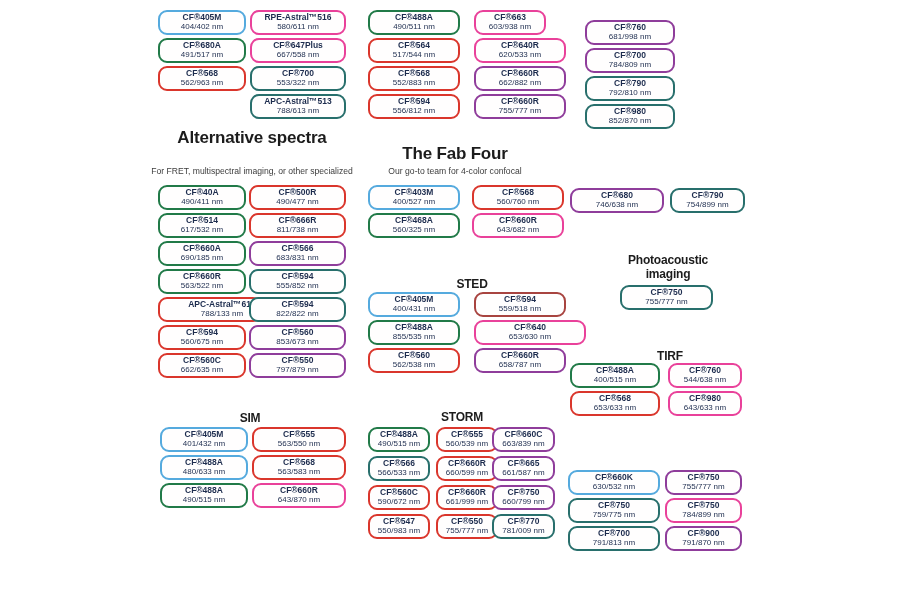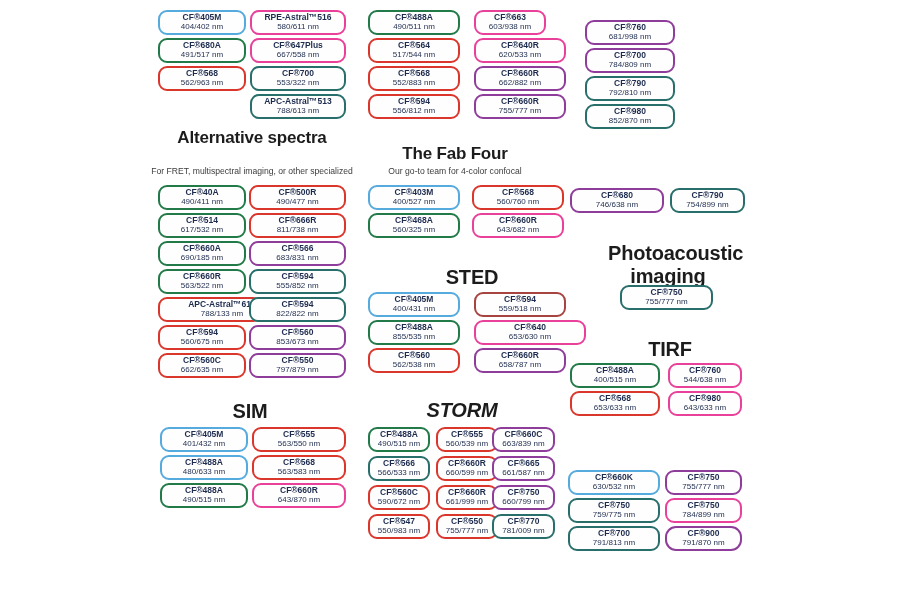--- a/index.html
+++ b/index.html
@@ -10,21 +10,21 @@
   .pill{
     position:absolute;height:25px;box-sizing:border-box;
     border:2px solid #888;border-radius:9px;background:#fffefe;
     display:flex;flex-direction:column;align-items:center;justify-content:center;
     line-height:1.12;
   }
   .dye-name{font-size:8.5px;font-weight:bold;color:#1d2c4e;white-space:nowrap;}
   .dye-wl{font-size:8px;color:#1d2c4e;white-space:nowrap;}
   .sec-title{position:absolute;text-align:center;color:#1c1c1c;font-weight:bold;letter-spacing:-0.2px;}
   .sec-title.lg{font-size:17px;}
-  .sec-title.md{font-size:20px;}
+  .sec-title.md{font-size:12px;margin-top:11px;}
   .sec-subtitle{position:absolute;text-align:center;font-size:8.6px;color:#3c3c3c;}
 </style>
 </head>
 <body>
 
 <div id="canvas">
     <div class="pill" style="left: 158px; top: 10px; width: 88px; border-color: rgb(85, 170, 222);">
       <span class="dye-name">CF®405M</span>
       <span class="dye-wl">404/402 nm</span>
     </div>
@@ -219,21 +219,21 @@
       <span class="dye-wl">563/550 nm</span>
     </div>
     <div class="pill" style="left: 252px; top: 455px; width: 94px; border-color: rgb(218, 54, 44);">
       <span class="dye-name">CF®568</span>
       <span class="dye-wl">563/583 nm</span>
     </div>
     <div class="pill" style="left: 252px; top: 483px; width: 94px; border-color: rgb(233, 65, 154);">
       <span class="dye-name">CF®660R</span>
       <span class="dye-wl">643/870 nm</span>
     </div>
-    <div class="sec-title md" style="left: 352px; top: 399px; width: 220px; font-style: italic;">STORM</div>
+    <div class="sec-title md" style="left: 352px; top: 399px; width: 220px;">STORM</div>
     <div class="pill" style="left: 368px; top: 427px; width: 62px; border-color: rgb(33, 122, 72);">
       <span class="dye-name">CF®488A</span>
       <span class="dye-wl">490/515 nm</span>
     </div>
     <div class="pill" style="left: 368px; top: 456px; width: 62px; border-color: rgb(40, 111, 108);">
       <span class="dye-name">CF®566</span>
       <span class="dye-wl">566/533 nm</span>
     </div>
     <div class="pill" style="left: 368px; top: 485px; width: 62px; border-color: rgb(218, 54, 44);">
       <span class="dye-name">CF®560C</span>
@@ -318,17 +318,17 @@
       <span class="dye-wl">791/813 nm</span>
     </div>
     <div class="pill" style="left: 665px; top: 470px; width: 77px; border-color: rgb(143, 61, 155);">
       <span class="dye-name">CF®750</span>
       <span class="dye-wl">755/777 nm</span>
     </div>
     <div class="pill" style="left: 665px; top: 498px; width: 77px; border-color: rgb(233, 65, 154);">
       <span class="dye-name">CF®750</span>
       <span class="dye-wl">784/899 nm</span>
     </div>
-    <div class="pill" style="left: 665px; top: 526px; width: 77px; border-color: rgb(143, 61, 155); border-radius: 11px;">
+    <div class="pill" style="left: 665px; top: 526px; width: 77px; border-color: rgb(143, 61, 155);">
       <span class="dye-name">CF®900</span>
       <span class="dye-wl">791/870 nm</span>
     </div>
   </div>
 
 </body></html>

